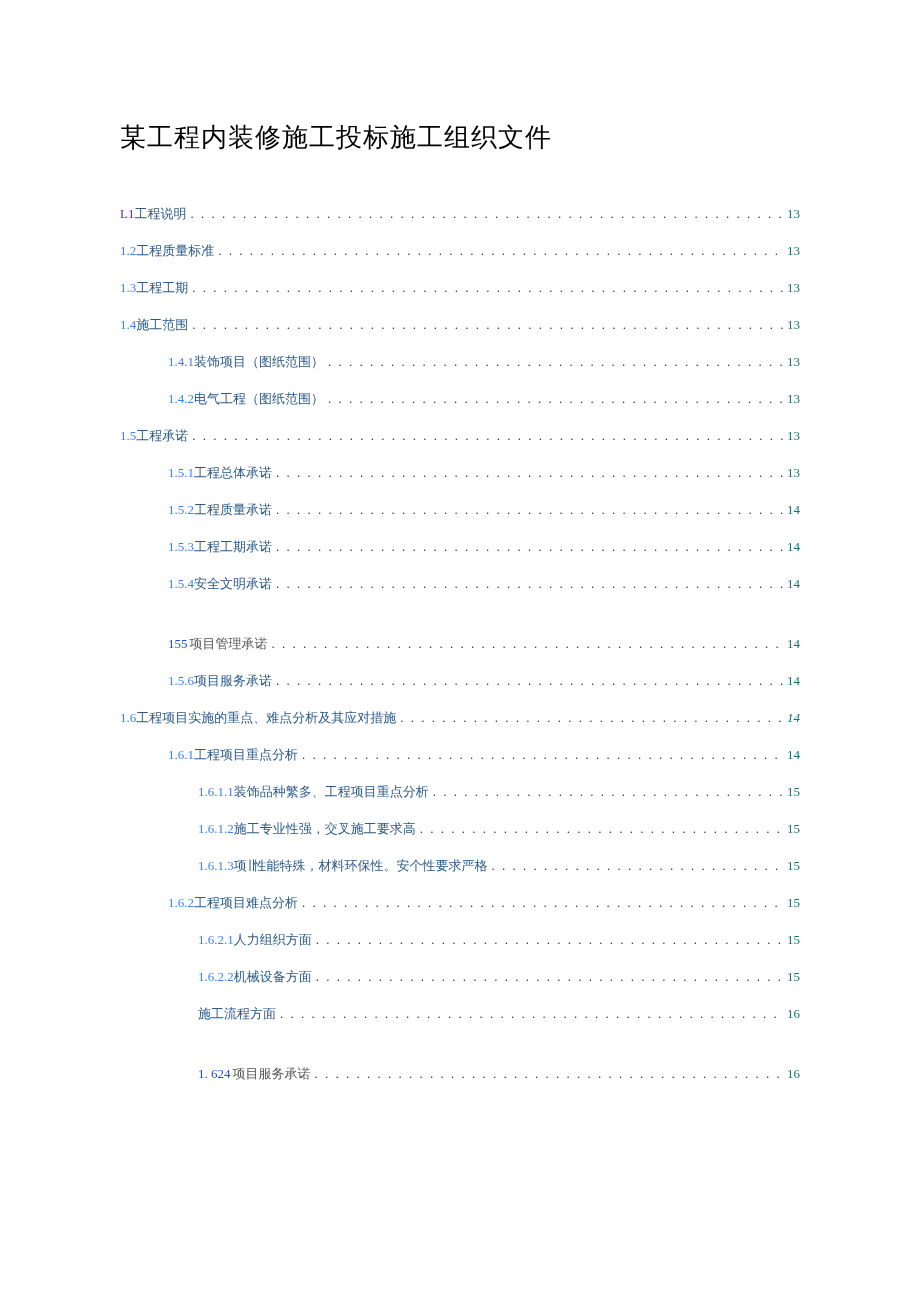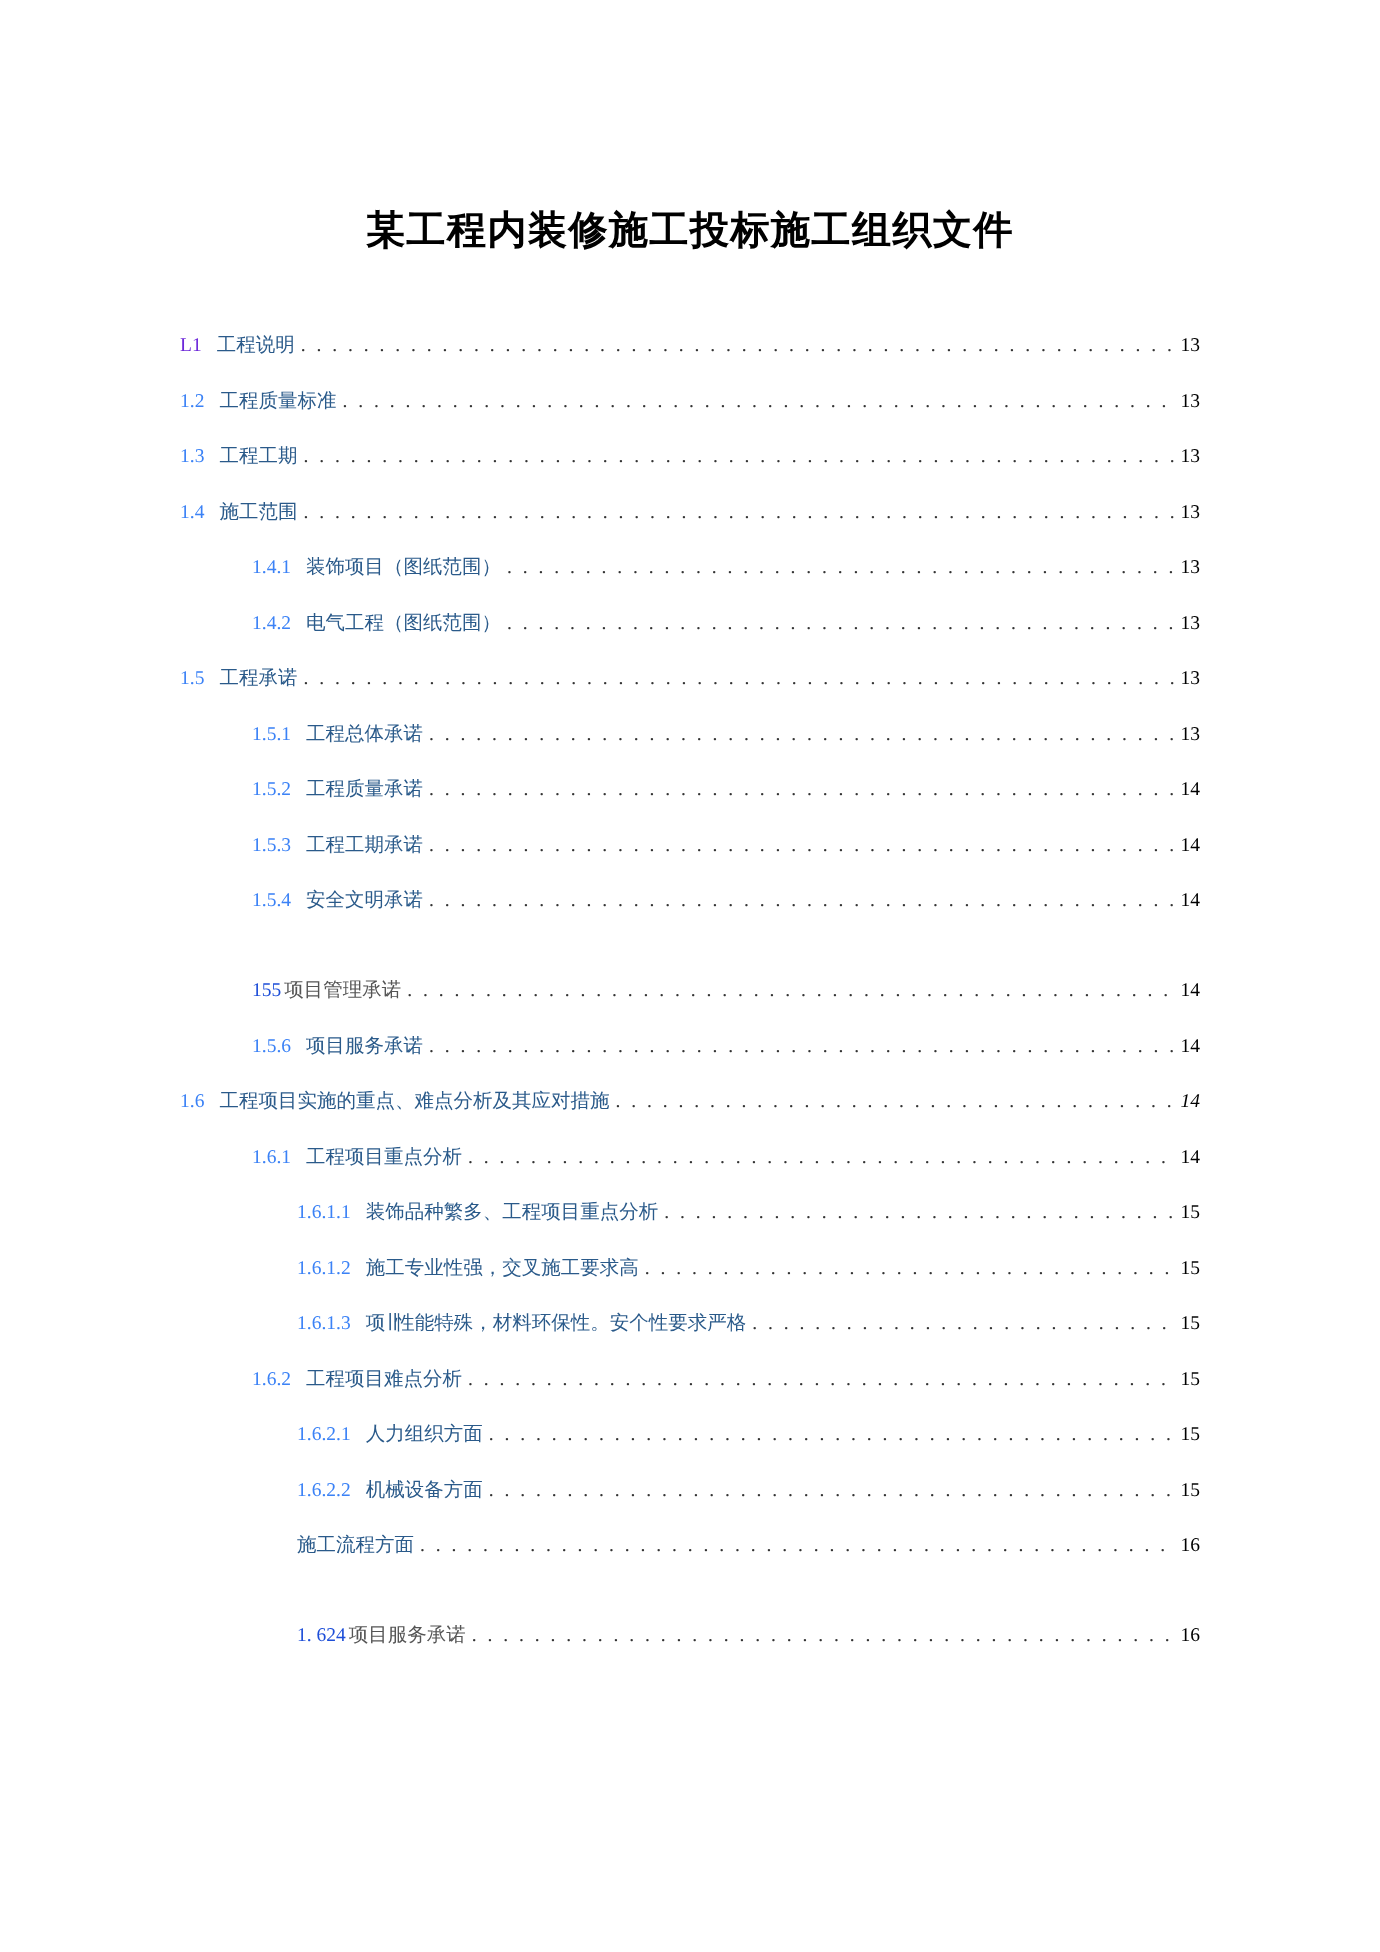--- a/index.html
+++ b/index.html
@@ -8,27 +8,26 @@
       box-sizing: border-box;
     }
     body {
       width: 920px;
       height: 1301px;
       background: #ffffff;
       font-family: "SimSun", "宋体", serif;
       padding: 120px 120px 80px 120px;
     }
     .title {
-      text-align: center;
+      text-align: left;
       font-size: 26px;
-      font-weight: bold;
+      font-weight: normal;
       color: #000;
       margin-bottom: 50px;
       letter-spacing: 1px;
-      margin-top: 16px;
     }
     .toc {
       font-size: 13px;
       color: #333;
     }
     .toc-line {
       display: flex;
       align-items: baseline;
       margin-bottom: 19px;
       white-space: nowrap;
@@ -40,40 +39,39 @@
     .toc-num.orange {
       color: #6d28d9;
     }
     .toc-num.gray {
       color: #1d4ed8;
       margin-top: 24px;
     }
     .toc-label {
       color: #2a5a8a;
       flex-shrink: 0;
-      margin-left: 10px;
     }
     .toc-label.gray {
       color: #555;
       font-family: Liberation Serif, serif;
     }
     .toc-label.italic {
     }
     .toc-dots {
       flex: 1;
       overflow: hidden;
       letter-spacing: 2px;
       color: #333;
       margin: 0 4px;
     }
     .toc-dots::after {
       content: ". . . . . . . . . . . . . . . . . . . . . . . . . . . . . . . . . . . . . . . . . . . . . . . . . . . . . . . . . . . . . . . . . . . . . . . . . . . . . . . . . . . . . . . . . . . . . . . . . . . .";
     }
     .toc-page {
-      color: #000000;
+      color: #0f766e;
       flex-shrink: 0;
     }
     .toc-page.italic {
       font-style: italic;
     }
     .indent-0 { padding-left: 0; }
     .indent-1 { padding-left: 48px; }
     .indent-2 { padding-left: 78px; }
     .nonum .toc-label { margin-left: 0; }
   </style>

